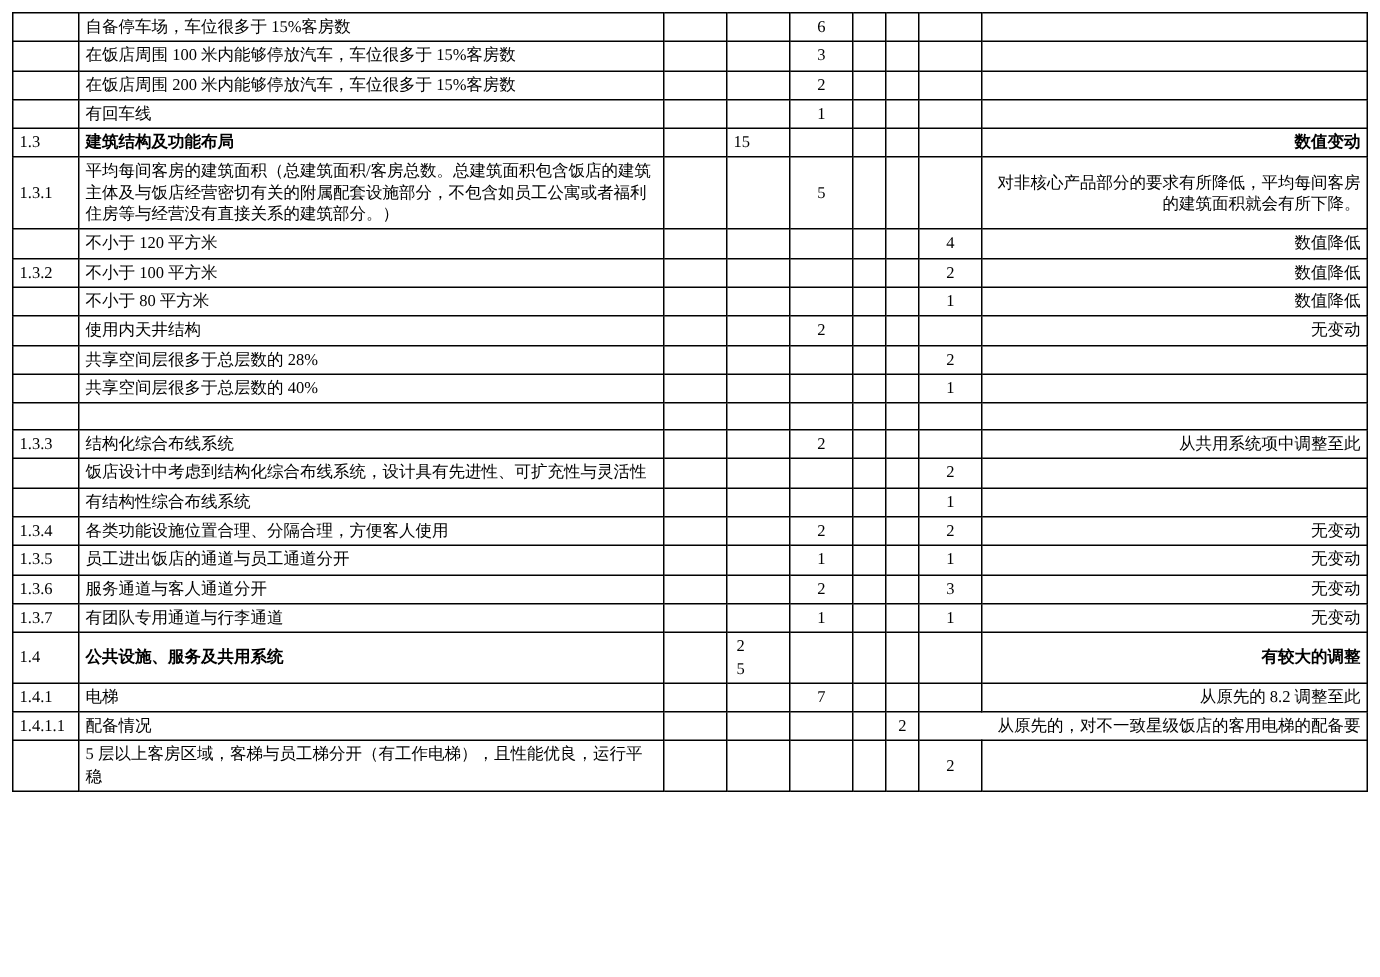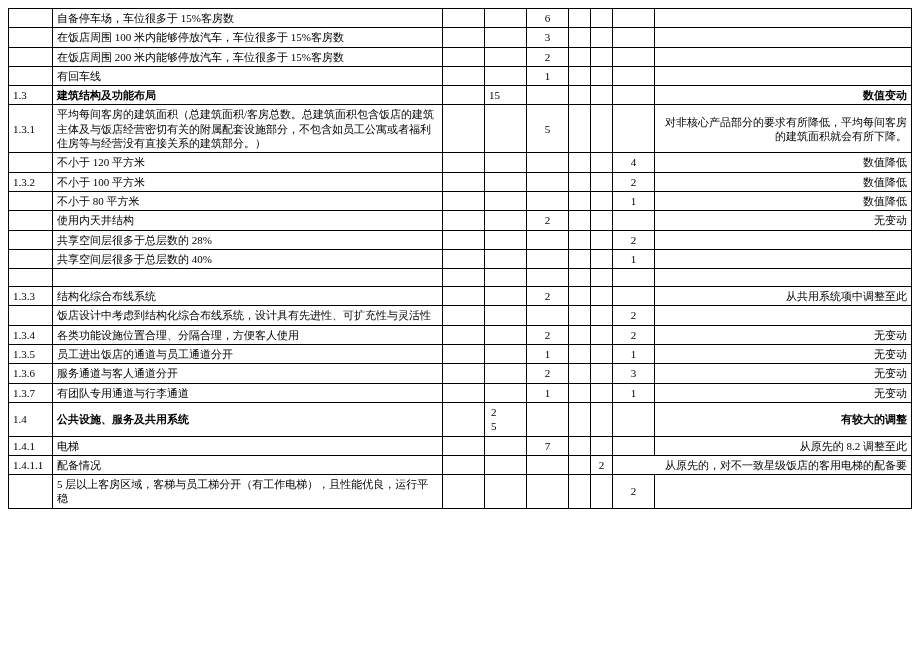--- a/index.html
+++ b/index.html
@@ -193,20 +193,31 @@
         <td class="col-desc">饭店设计中考虑到结构化综合布线系统，设计具有先进性、可扩充性与灵活性</td>
         <td class="col-n1"></td>
         <td class="col-n2"></td>
         <td class="col-n3"></td>
         <td></td>
         <td></td>
         <td class="col-n4">2</td>
         <td class="col-note"></td>
       </tr>
       <tr>
+        <td class="col-id"></td>
+        <td class="col-desc">有结构性综合布线系统</td>
+        <td class="col-n1"></td>
+        <td class="col-n2"></td>
+        <td class="col-n3"></td>
+        <td></td>
+        <td></td>
+        <td class="col-n4">1</td>
+        <td class="col-note"></td>
+      </tr>
+      <tr>
         <td class="col-id">1.3.4</td>
         <td class="col-desc">各类功能设施位置合理、分隔合理，方便客人使用</td>
         <td class="col-n1"></td>
         <td class="col-n2"></td>
         <td class="col-n3">2</td>
         <td></td>
         <td></td>
         <td class="col-n4">2</td>
         <td class="col-note">无变动</td>
       </tr>

